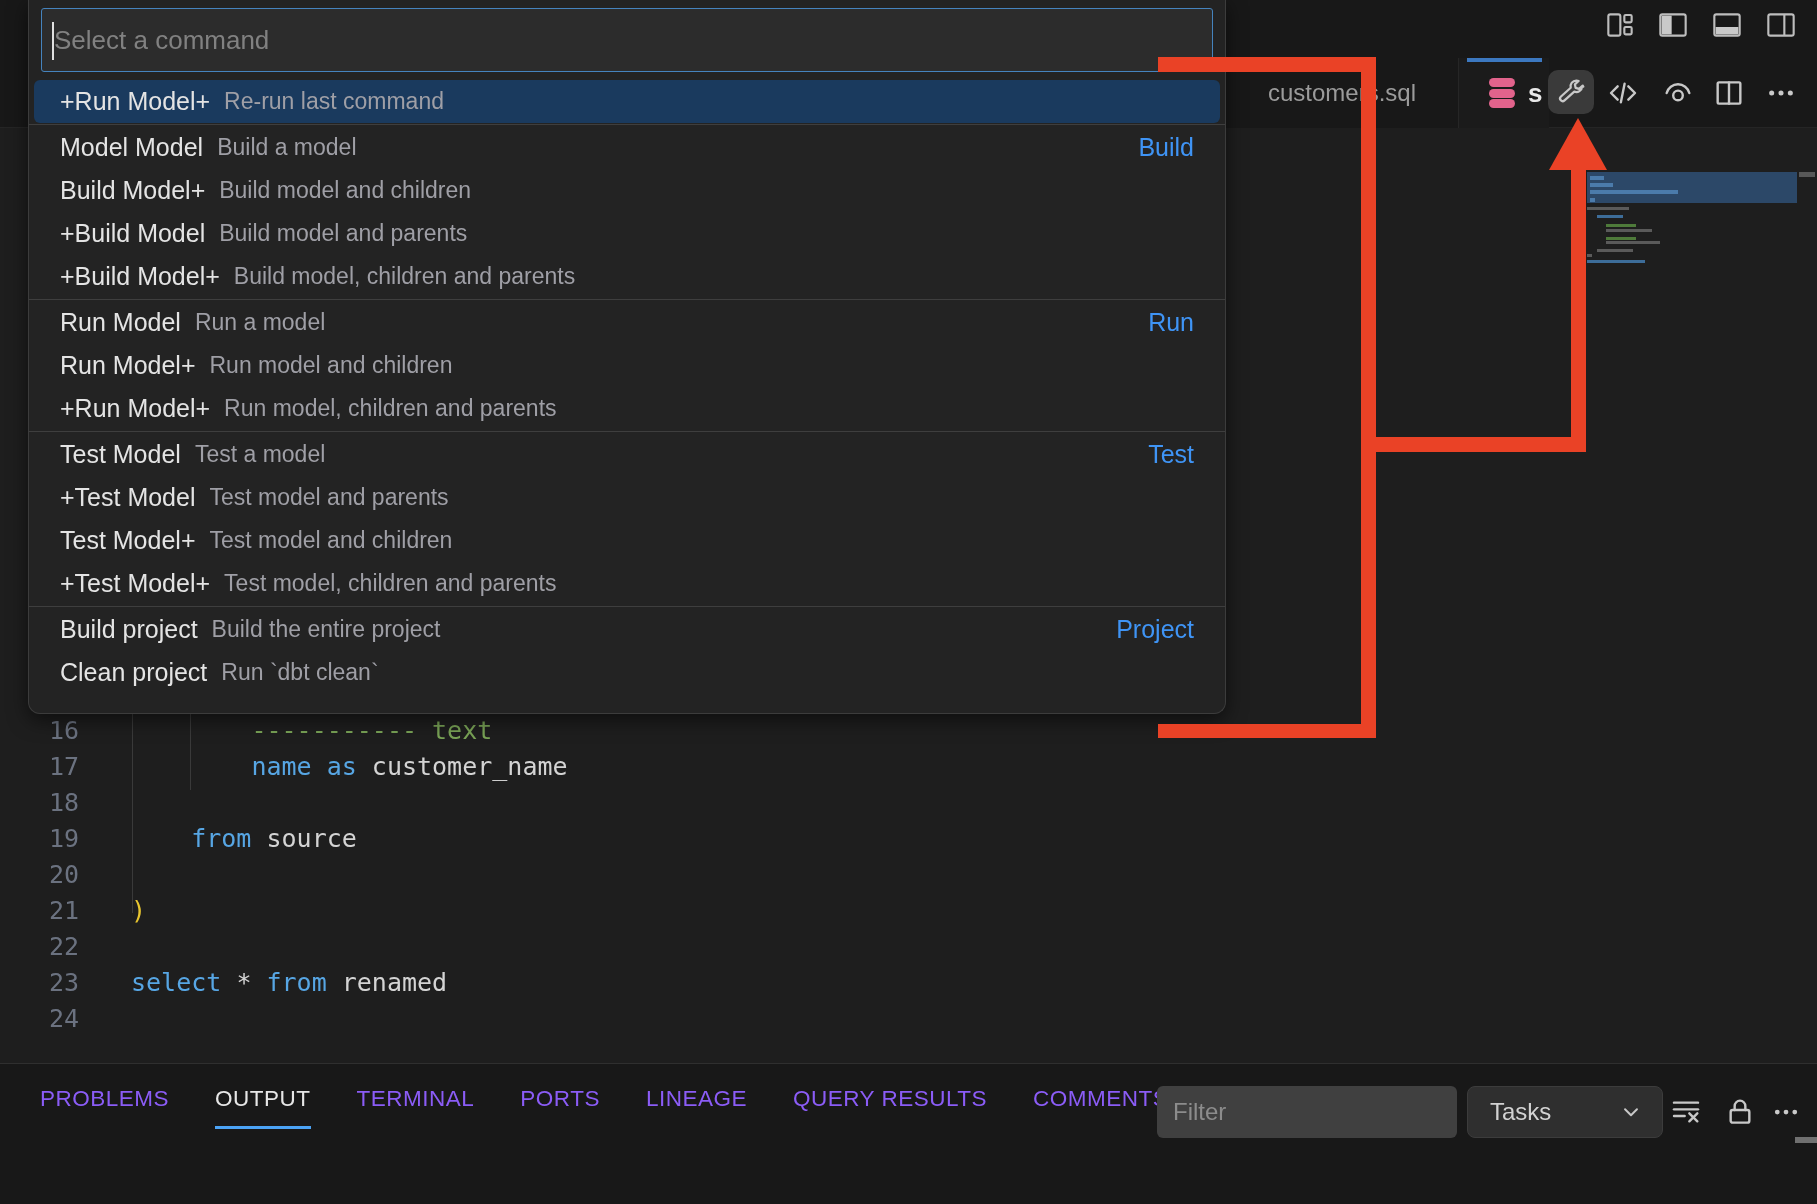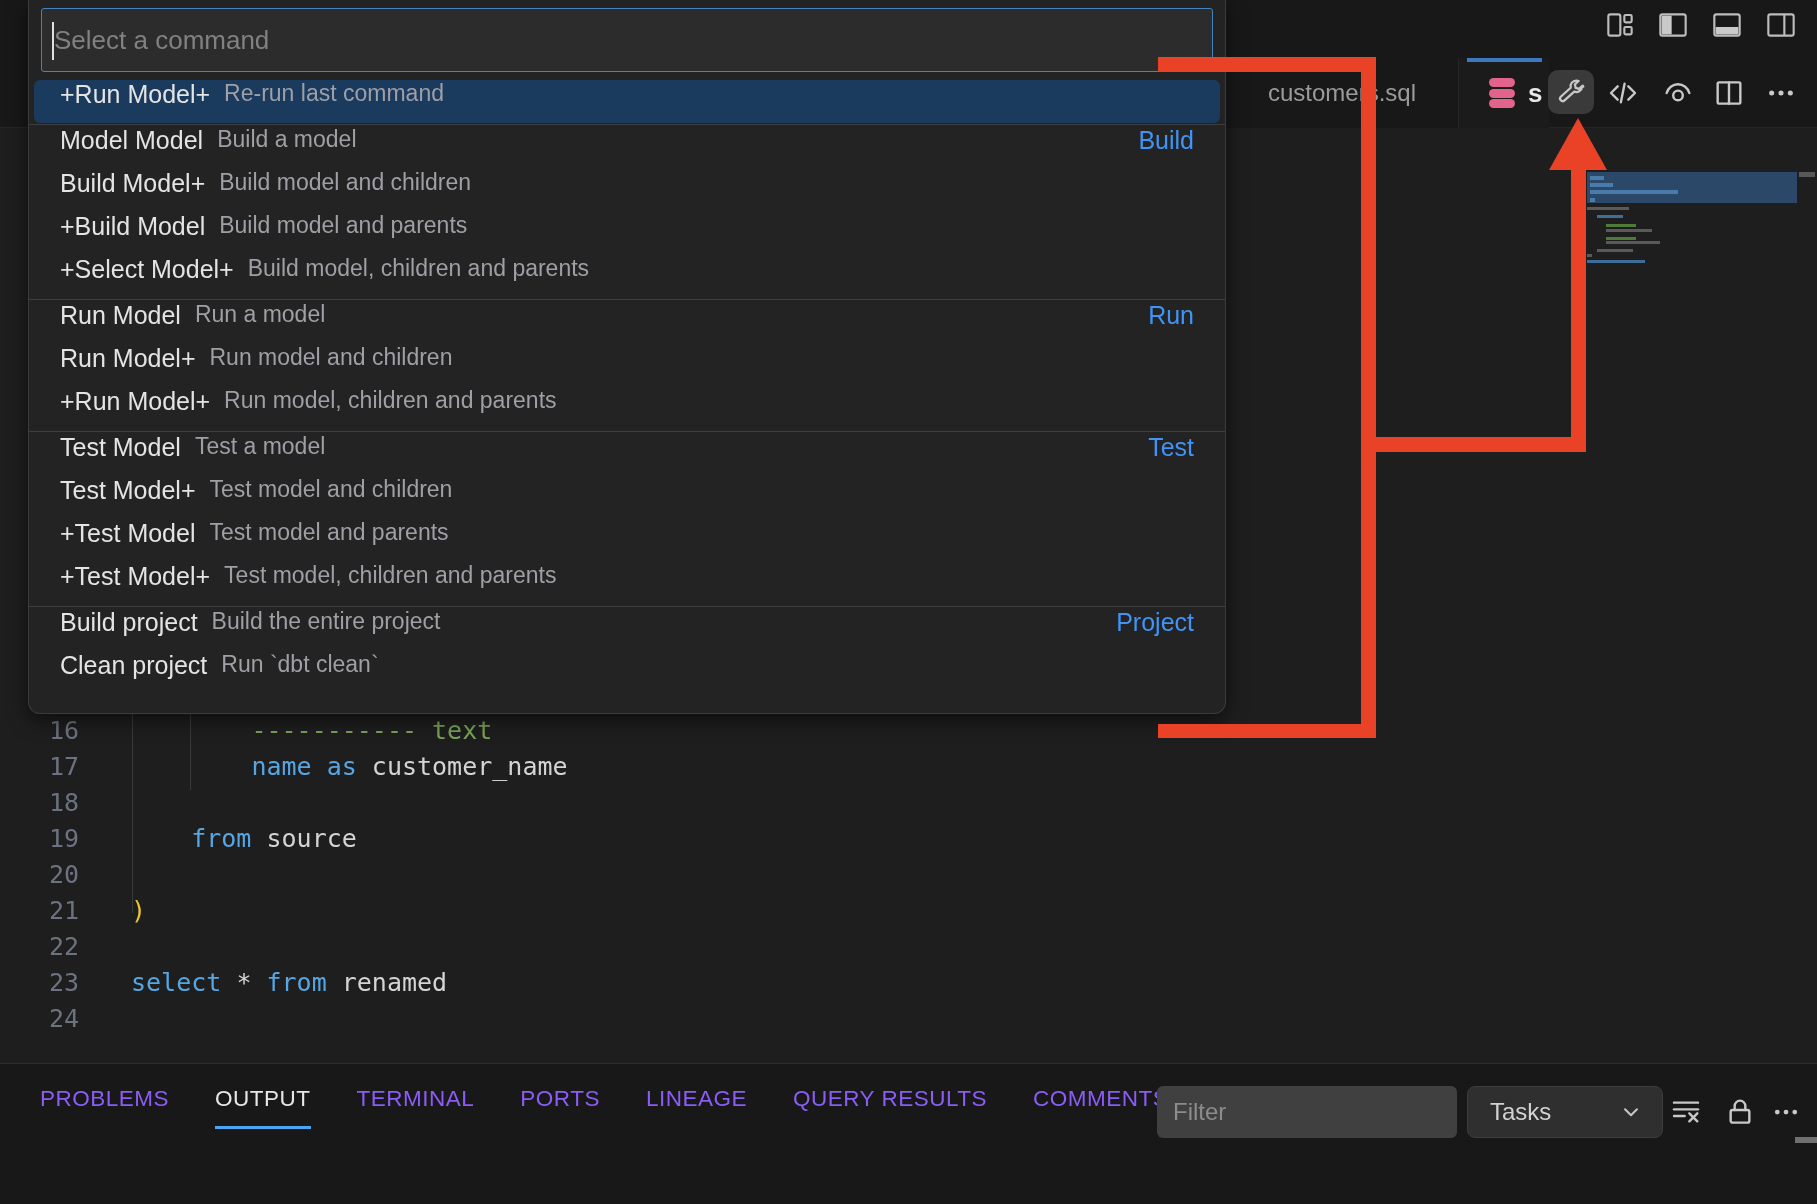--- a/index.html
+++ b/index.html
@@ -67,21 +67,21 @@
 
   
   .palette{position:absolute;left:28px;top:0;width:1198px;height:714px;background:#232323;
     border:1px solid #3c3c3c;border-top:none;border-radius:0 0 12px 12px;overflow:hidden;
     box-shadow:0 6px 20px rgba(0,0,0,.55);z-index:40;}
   .qp-input{position:relative;margin:8px 12px 8px;height:64px;background:#2c2c2c;border:1.5px solid var(--focus);border-radius:3px;}
   .qp-input input{width:100%;height:100%;background:transparent;border:none;outline:none;
     color:#cccccc;font-size:26px;padding-left:12px;font-family:"Liberation Sans",sans-serif;}
   .qp-input input::placeholder{color:#818181;}
   .caret{position:absolute;left:10px;top:13px;width:2px;height:38px;background:#e0e0e0;}
-  .qp-row{display:flex;height:43px;margin:0 5px;padding:0 26px;border-radius:6px;}
+  .qp-row{display:flex;align-items:center;height:43px;margin:0 5px;padding:0 26px;border-radius:6px;}
   .qp-row.sel{background:var(--sel);}
   .qp-label{color:#e4e4e4;font-size:25px;white-space:nowrap;}
   .qp-desc{color:#9f9fa6;font-size:23px;margin-left:14px;white-space:nowrap;}
   .qp-right{margin-left:auto;color:var(--accent);font-size:25px;}
   .qp-sep{height:1px;background:#3e3e3e;margin:1px 0;}
 
   
   .anno{position:absolute;background:var(--red);z-index:60;}
   .a-top{left:1158px;top:57px;width:218px;height:15px;}
   .a-left{left:1361px;top:57px;width:15px;height:681px;}
@@ -250,21 +250,21 @@
       </div>
       <div class="qp-row">
         <span class="qp-label">Build Model+</span>
         <span class="qp-desc">Build model and children</span>
       </div>
       <div class="qp-row">
         <span class="qp-label">+Build Model</span>
         <span class="qp-desc">Build model and parents</span>
       </div>
       <div class="qp-row">
-        <span class="qp-label">+Select Model+</span>
+        <span class="qp-label">+Build Model+</span>
         <span class="qp-desc">Build model, children and parents</span>
       </div>
       <div class="qp-sep"></div>
       <div class="qp-row">
         <span class="qp-label">Run Model</span>
         <span class="qp-desc">Run a model</span>
         <span class="qp-right">Run</span>
       </div>
       <div class="qp-row">
         <span class="qp-label">Run Model+</span>
@@ -274,26 +274,26 @@
         <span class="qp-label">+Run Model+</span>
         <span class="qp-desc">Run model, children and parents</span>
       </div>
       <div class="qp-sep"></div>
       <div class="qp-row">
         <span class="qp-label">Test Model</span>
         <span class="qp-desc">Test a model</span>
         <span class="qp-right">Test</span>
       </div>
       <div class="qp-row">
+        <span class="qp-label">+Test Model</span>
+        <span class="qp-desc">Test model and parents</span>
+      </div>
+      <div class="qp-row">
         <span class="qp-label">Test Model+</span>
         <span class="qp-desc">Test model and children</span>
-      </div>
-      <div class="qp-row">
-        <span class="qp-label">+Test Model</span>
-        <span class="qp-desc">Test model and parents</span>
       </div>
       <div class="qp-row">
         <span class="qp-label">+Test Model+</span>
         <span class="qp-desc">Test model, children and parents</span>
       </div>
       <div class="qp-sep"></div>
       <div class="qp-row">
         <span class="qp-label">Build project</span>
         <span class="qp-desc">Build the entire project</span>
         <span class="qp-right">Project</span>

